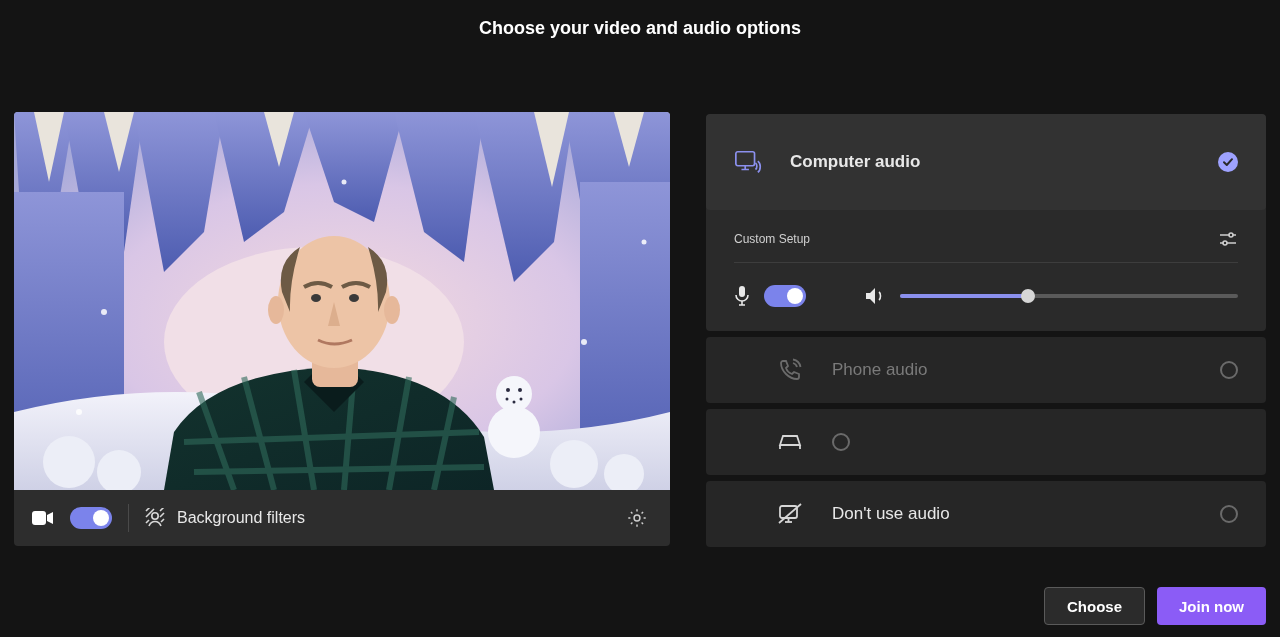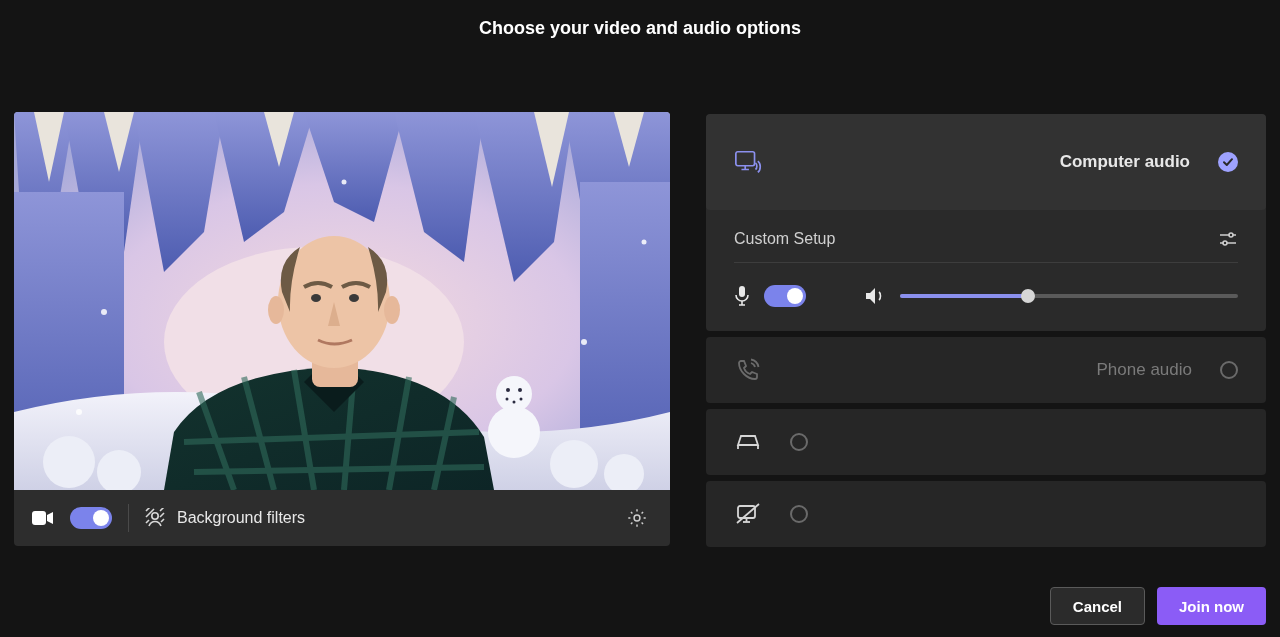--- a/index.html
+++ b/index.html
@@ -20,37 +20,37 @@
   .bg-filters { display: flex; align-items: center; gap: 12px; cursor: pointer; }
   .bg-filters-label { font-size: 16px; color: #e8e8e8; }
   .spacer { flex: 1; }
   .gear-btn { cursor: pointer; padding: 4px; }
 
   .right-col { flex: 1; display: flex; flex-direction: column; gap: 6px; margin-top: 2px; }
   .audio-card { background: #2a2a2a; border-radius: 4px; overflow: hidden; }
   .audio-option { display: flex; align-items: center; height: 66px; padding: 0 28px; gap: 28px; cursor: pointer; border-radius: 4px; }
   .audio-option.selected { background: #323232; }
   .audio-option .opt-icon { width: 28px; display: flex; justify-content: center; }
-  .audio-option .opt-label { font-size: 17px; color: #e8e8e8; flex: 1; text-align: right; }
+  .audio-option .opt-label { font-size: 17px; color: #e8e8e8; flex: 1; }
   .audio-option.disabled .opt-label { color: #7a7a7a; }
   .radio { width: 18px; height: 18px; border-radius: 50%; border: 2px solid #6a6a6a; }
   .check-badge { width: 20px; height: 20px; border-radius: 50%; background: #9ea2ff; display: flex; align-items: center; justify-content: center; }
   .custom-setup { padding: 20px 28px 24px 28px; }
   .custom-head { display: flex; align-items: center; justify-content: space-between; margin-bottom: 8px; }
-  .custom-title { font-size: 16px; color: #d0d0d0; }
+  .custom-title { font-size: 12px; color: #d0d0d0; }
   .divider { height: 1px; background: #3d3d3d; margin: 14px 0 22px 0; }
   .controls-row { display: flex; align-items: center; gap: 20px; }
   .mic-group { display: flex; align-items: center; gap: 14px; }
   .speaker-group { display: flex; align-items: center; gap: 14px; flex: 1; margin-left: 38px; }
   .slider-track { position: relative; flex: 1; height: 4px; background: #5a5a5a; border-radius: 2px; }
   .slider-fill { position: absolute; left: 0; top: 0; bottom: 0; background: #8b90ee; border-radius: 2px; }
   .slider-thumb { position: absolute; width: 14px; height: 14px; background: #d6d6d6; border-radius: 50%; top: 50%; transform: translate(-50%, -50%); }
 
   .gap-list { display: flex; flex-direction: column; gap: 6px; }
-  .opt-row { background: #262626; border-radius: 4px; }
+  .opt-row { background: #262626; border-radius: 4px; padding-left: 42px; }
 
   .footer { position: absolute; right: 14px; bottom: 12px; display: flex; gap: 12px; }
   .btn { height: 38px; padding: 0 22px; border-radius: 4px; font-size: 15px; font-weight: 600; display: flex; align-items: center; justify-content: center; cursor: pointer; border: none; }
   .btn-secondary { background: #2b2b2b; color: #fff; border: 1px solid #5a5a5a; }
   .btn-primary { background: #8b5cf6; color: #1a1a1a; color: #fff; }
 </style>
 </head>
 <body>
 
 <div class="page">
@@ -305,24 +305,25 @@
         <div class="opt-row">
           <div class="audio-option">
             <span class="opt-icon">
               <svg width="26" height="22" viewBox="0 0 26 22" fill="none" stroke="#d6d6d6" stroke-width="1.8">
                 <rect x="3" y="3" width="17" height="12" rx="2"></rect>
                 <line x1="8" y1="19" x2="15" y2="19"></line>
                 <line x1="11.5" y1="15" x2="11.5" y2="19"></line>
                 <line x1="2" y1="20" x2="24" y2="1"></line>
               </svg>
             </span>
+            <span class="opt-label">Don't use audio</span>
             <span class="radio"></span>
           </div>
         </div>
       </div>
     </div>
   </div>
 
   <div class="footer">
-    <button class="btn btn-secondary">Cancel</button>
+    <button class="btn btn-secondary">Choose</button>
     <button class="btn btn-primary">Join now</button>
   </div>
 </div>
 
 </body></html>

